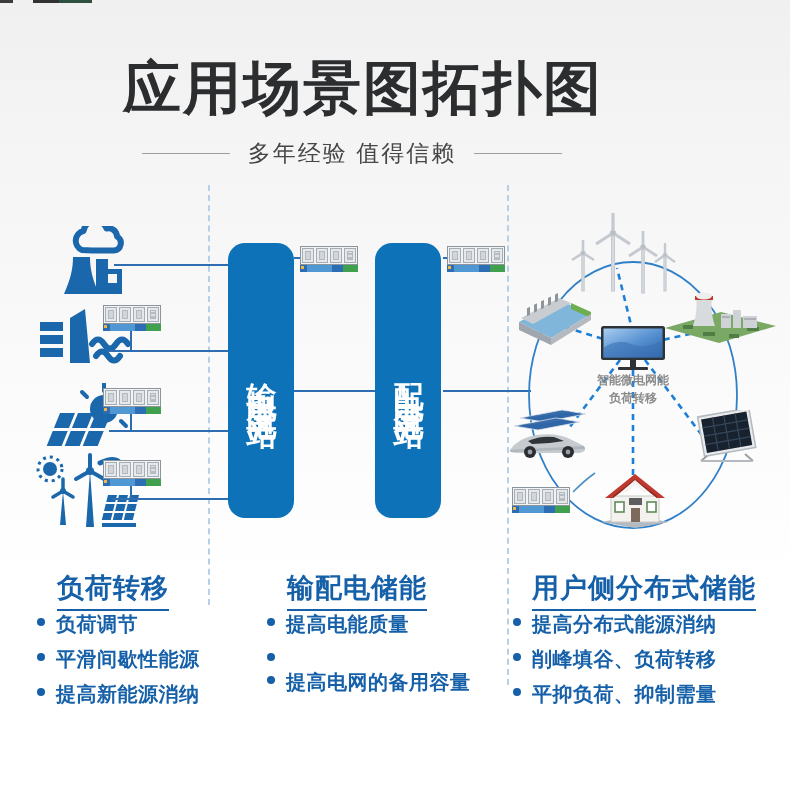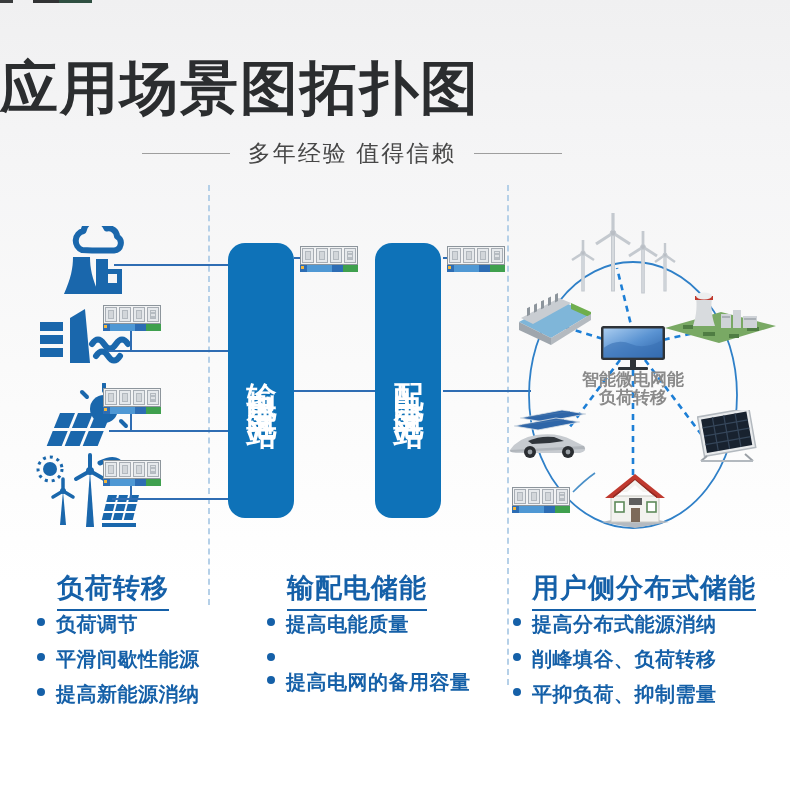--- a/index.html
+++ b/index.html
@@ -7,21 +7,21 @@
   .stage{
     position:relative;width:790px;height:810px;overflow:hidden;
     background:linear-gradient(180deg,#f0f0f1 0%,#f5f5f6 20%,#fafafa 45%,#ffffff 72%,#ffffff 100%);
   }
   .abs{position:absolute;}
 
   
   .artifact{position:absolute;top:0;height:3px;}
 
   
-  .title{position:absolute;left:0;top:50px;width:726px;
+  .title{position:absolute;left:0;top:50px;width:726px;text-align:center;
          font-size:58px;font-weight:900;color:#2b2d2f;letter-spacing:2px;}
   .subtitle-row{position:absolute;left:0;top:138px;width:704px;display:flex;align-items:center;justify-content:center;gap:18px;}
   .subtitle-line{width:88px;height:1px;background:#9e9e9e;}
   .subtitle{font-size:23px;color:#474747;font-weight:500;letter-spacing:2px;}
 
   
   .hline{position:absolute;height:2px;background:#2f6db3;}
   .vstub{position:absolute;width:2px;background:#2f6db3;}
   .dashv{position:absolute;width:0;border-left:2px dashed #b5d0e8;}
 
@@ -35,21 +35,21 @@
   .bcont{position:absolute;width:58px;height:26px;}
   .bcont-units{display:flex;height:19px;border:1px solid #8d959c;background:#f2f3f4;box-sizing:border-box;}
   .bu{flex:1;margin:1px;background:#e6e9ec;border:1px solid #a7adb4;position:relative;}
   .bu::after{content:"";position:absolute;left:2px;right:2px;top:2px;bottom:2px;background:#d2d6da;border:1px solid #b3b9bf;}
   .bu.vent::after{background:repeating-linear-gradient(0deg,#b7bdc3 0 2px,#dfe2e5 2px 4px);}
   .bcont-base{height:7px;background:linear-gradient(90deg,#2d6db4 0 12%,#4f98d4 12% 55%,#2d6db4 55% 74%,#3fa04e 74% 100%);position:relative;}
   .bcont-base::before{content:"";position:absolute;left:1px;top:1px;width:3px;height:3px;background:#f4b63c;}
 
   
   .hub-label{position:absolute;left:548px;top:371px;width:170px;text-align:center;
-    color:#8a8a8a;font-size:17px;font-weight:600;line-height:18px;}
+    color:#8a8a8a;font-size:12px;font-weight:600;line-height:18px;}
 
   
   .col-heading{position:absolute;font-size:27px;font-weight:800;color:#1560a8;
     padding-bottom:3px;border-bottom:2.5px solid #1560a8;letter-spacing:1px;}
   .bullets{position:absolute;display:flex;flex-direction:column;gap:8px;}
   .bullet{display:flex;align-items:flex-start;gap:11px;text-align:center;}
   .dot{width:8px;height:8px;border-radius:50%;background:#1560a8;margin-top:7px;flex:0 0 auto;}
   .bullet-text{font-size:20px;font-weight:700;color:#1560a8;letter-spacing:0.5px;}
 </style>
 </head>

